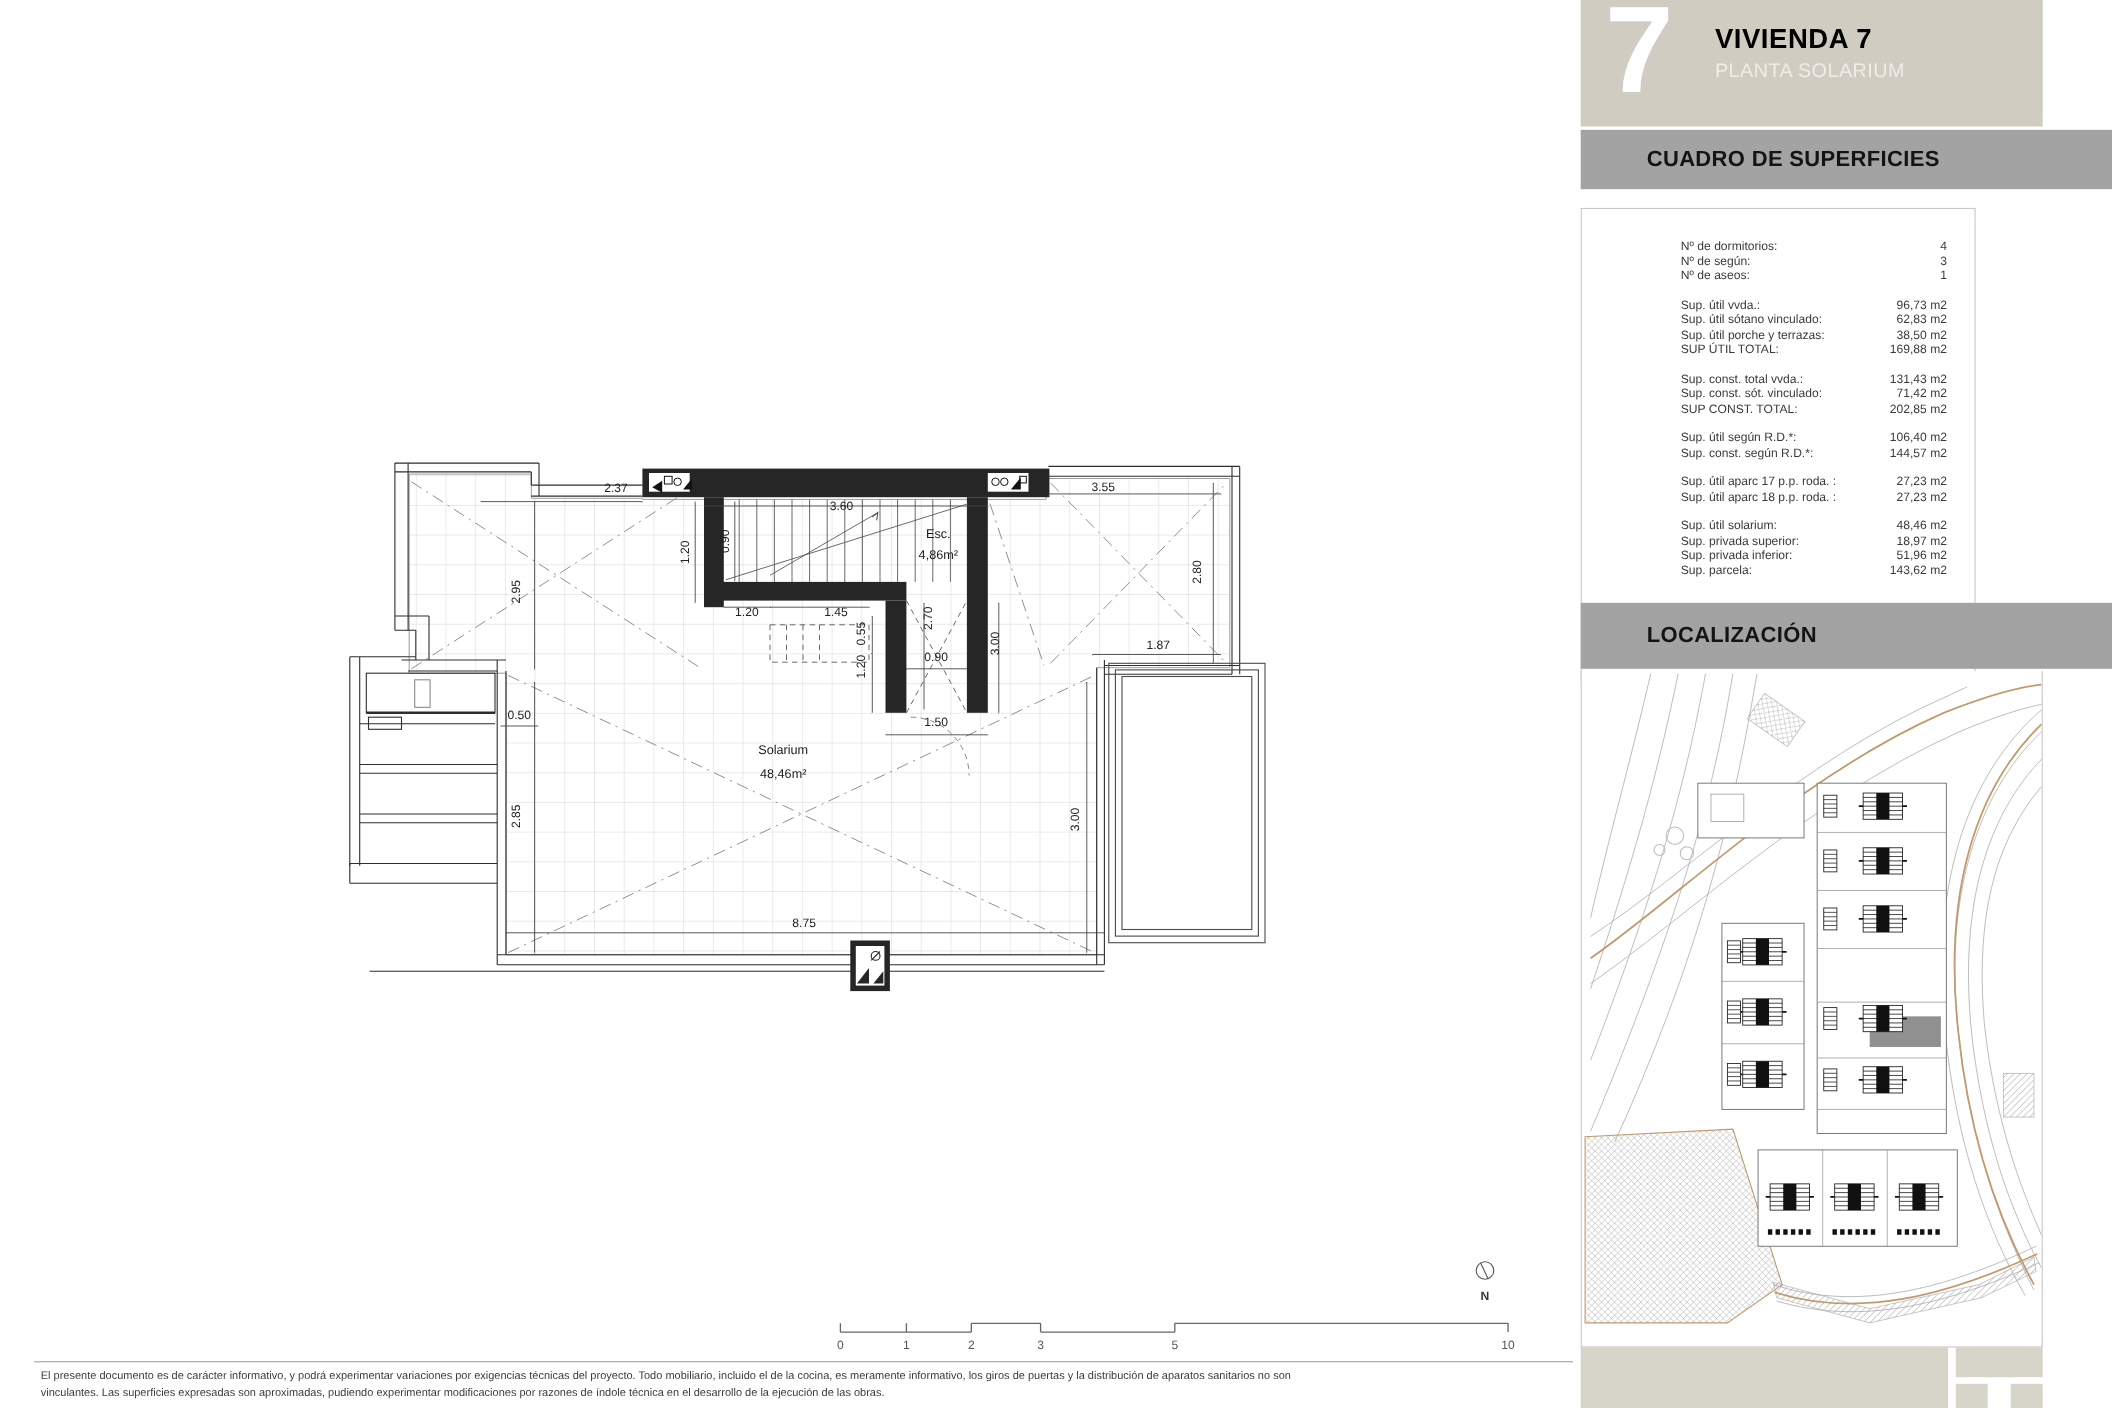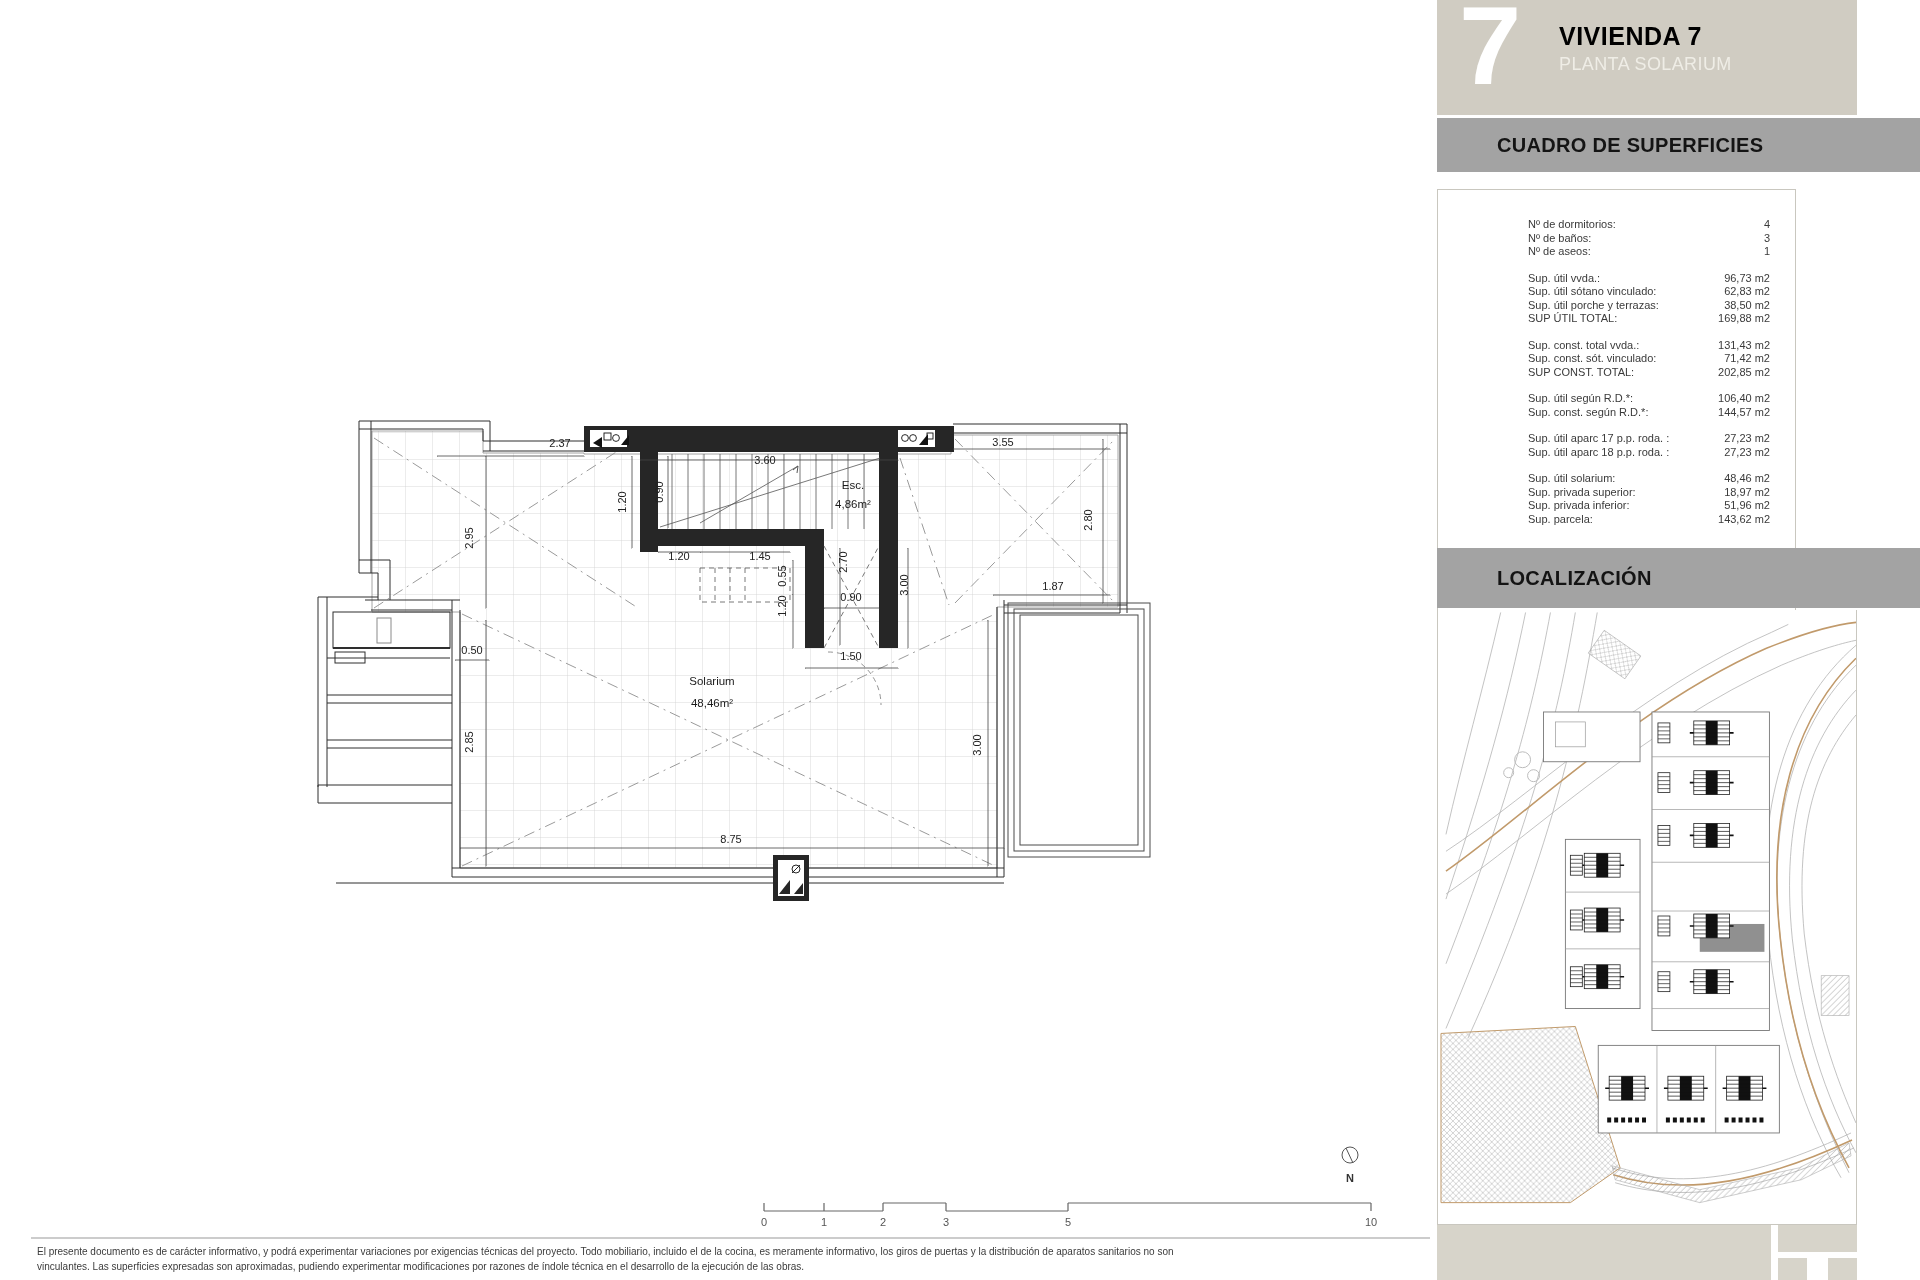--- a/index.html
+++ b/index.html
@@ -226,21 +226,21 @@
   <div class="abs sb-bar sb-bar1">CUADRO DE SUPERFICIES</div>
 
   <div class="abs sb-table-wrap">
     <div class="tbl" id="tbl">
         <div class="tgroup">
           <div class="trow">
             <span>Nº de dormitorios:</span>
             <span class="v">4</span>
           </div>
           <div class="trow">
-            <span>Nº de baños:</span>
+            <span>Nº de según:</span>
             <span class="v">3</span>
           </div>
           <div class="trow">
             <span>Nº de aseos:</span>
             <span class="v">1</span>
           </div>
         </div>
         <div class="tgroup">
           <div class="trow">
             <span>Sup. útil vvda.:</span>

